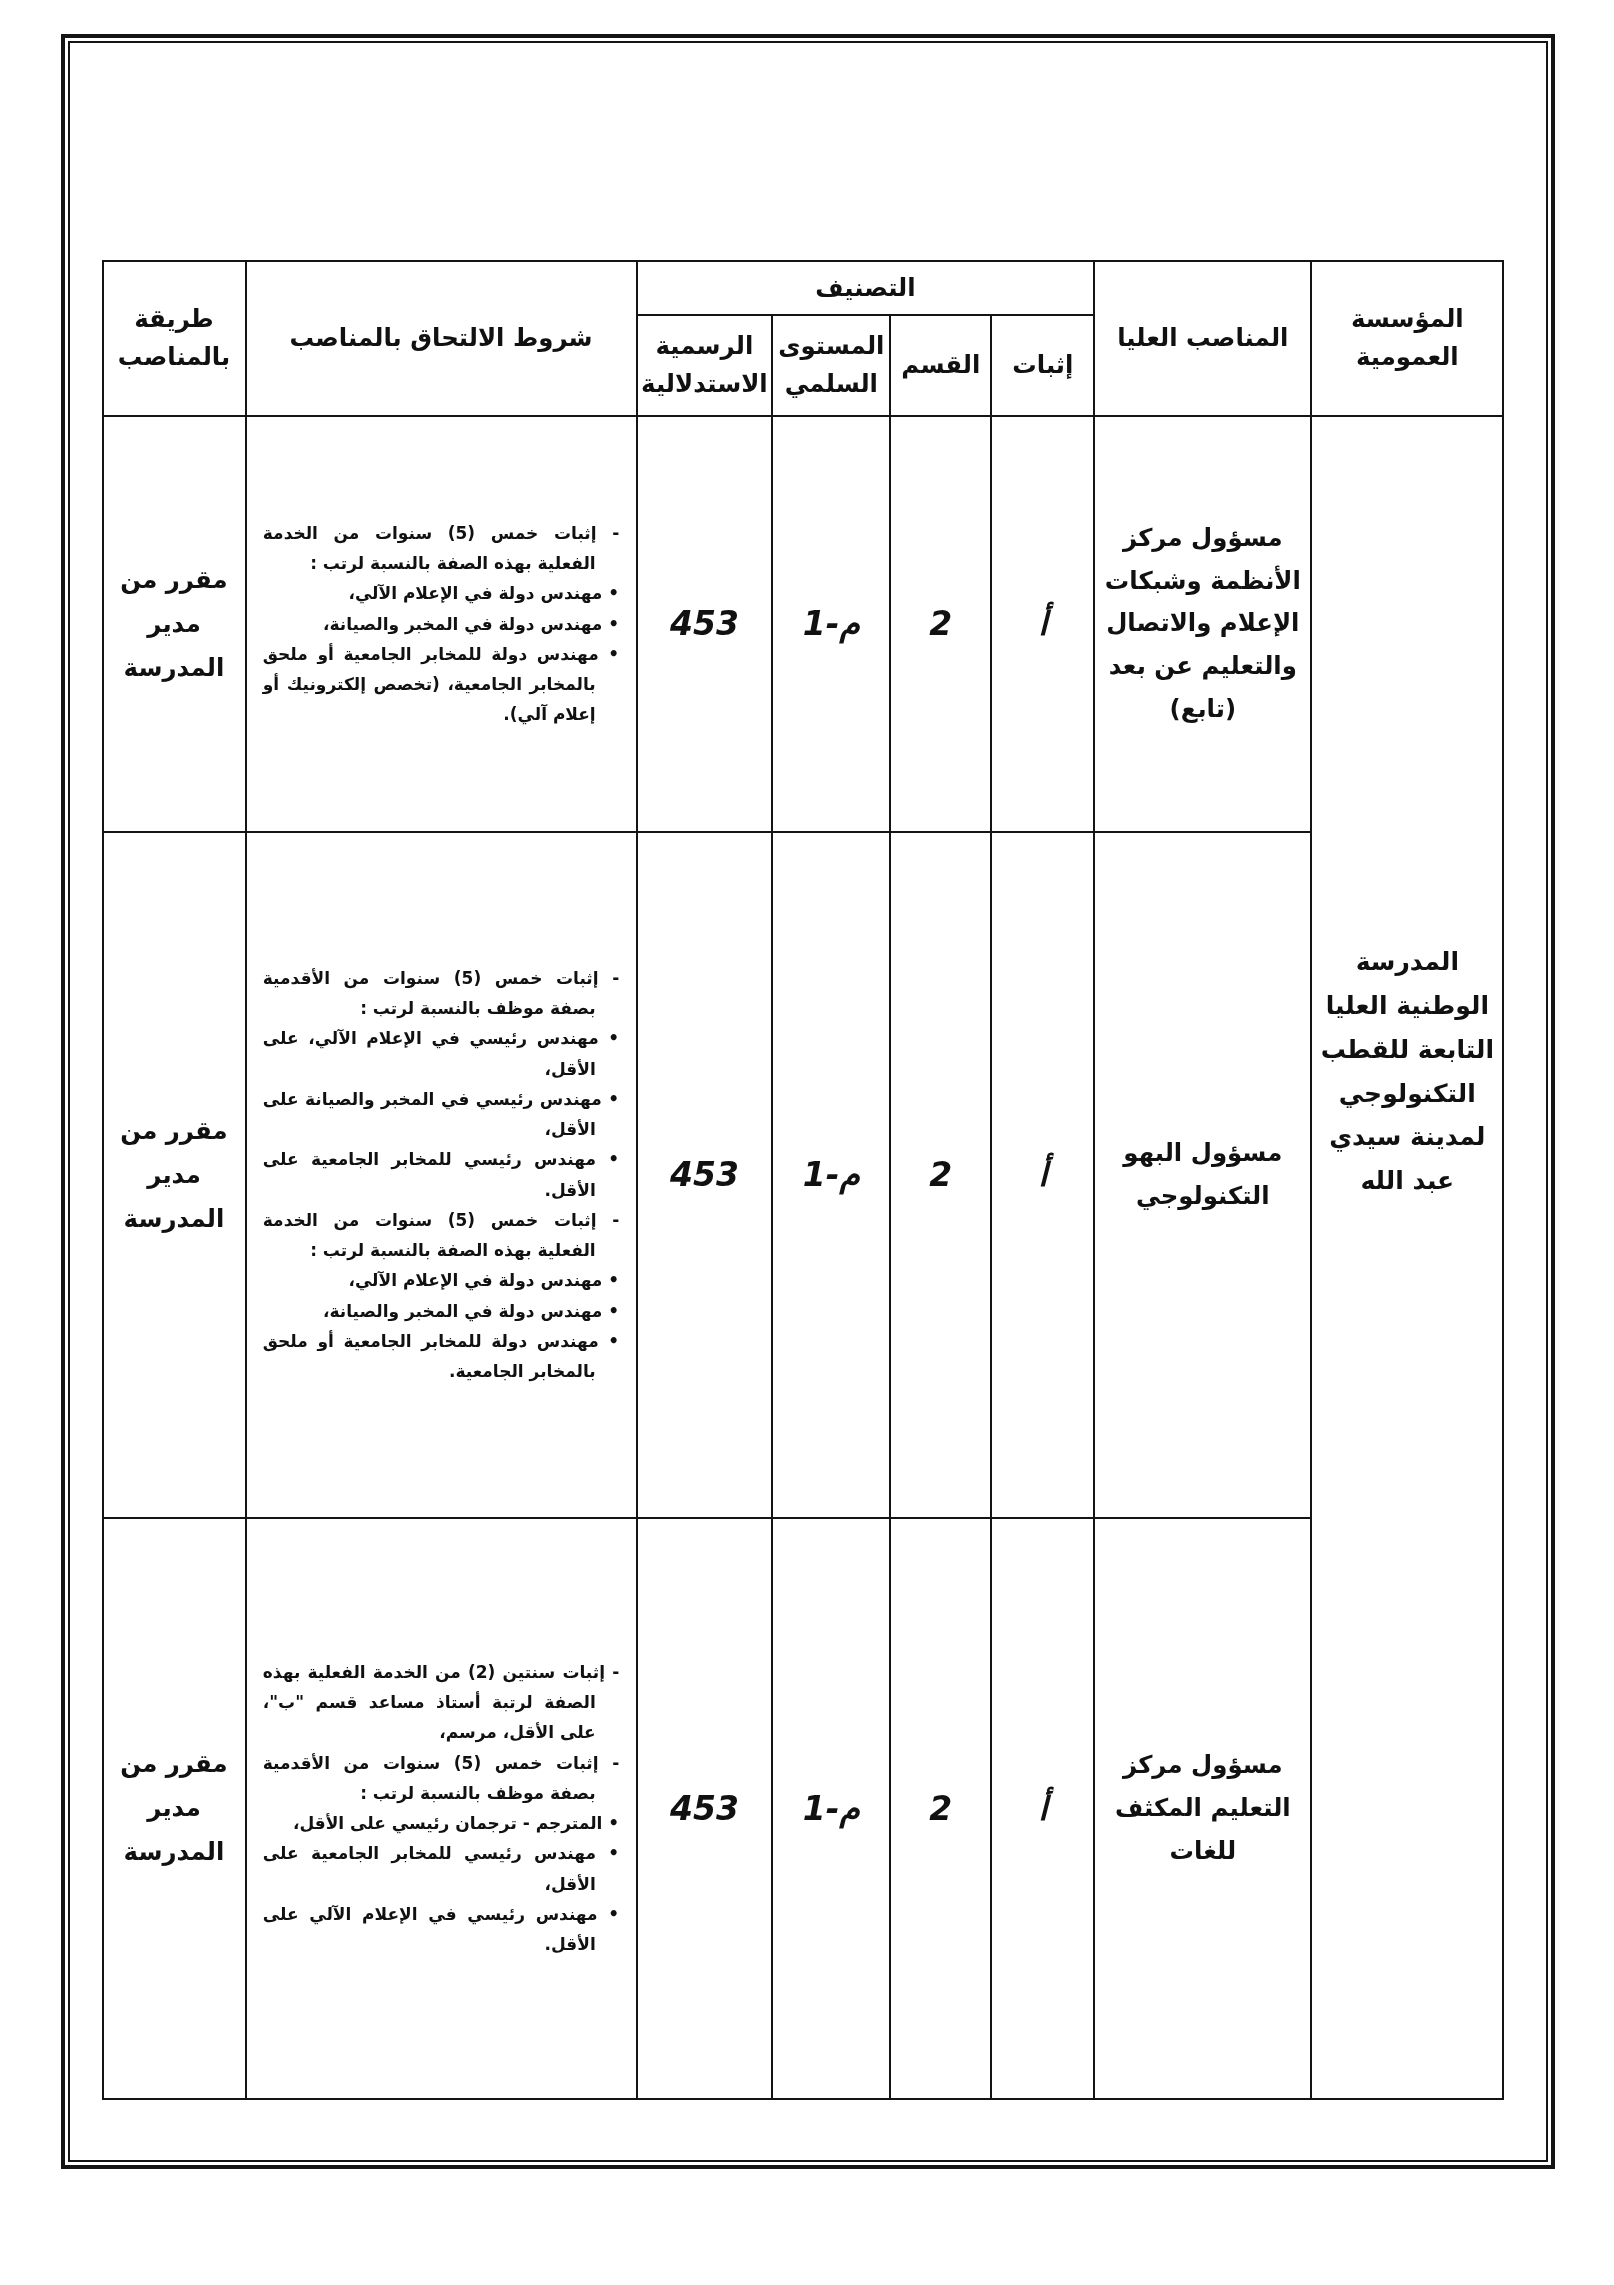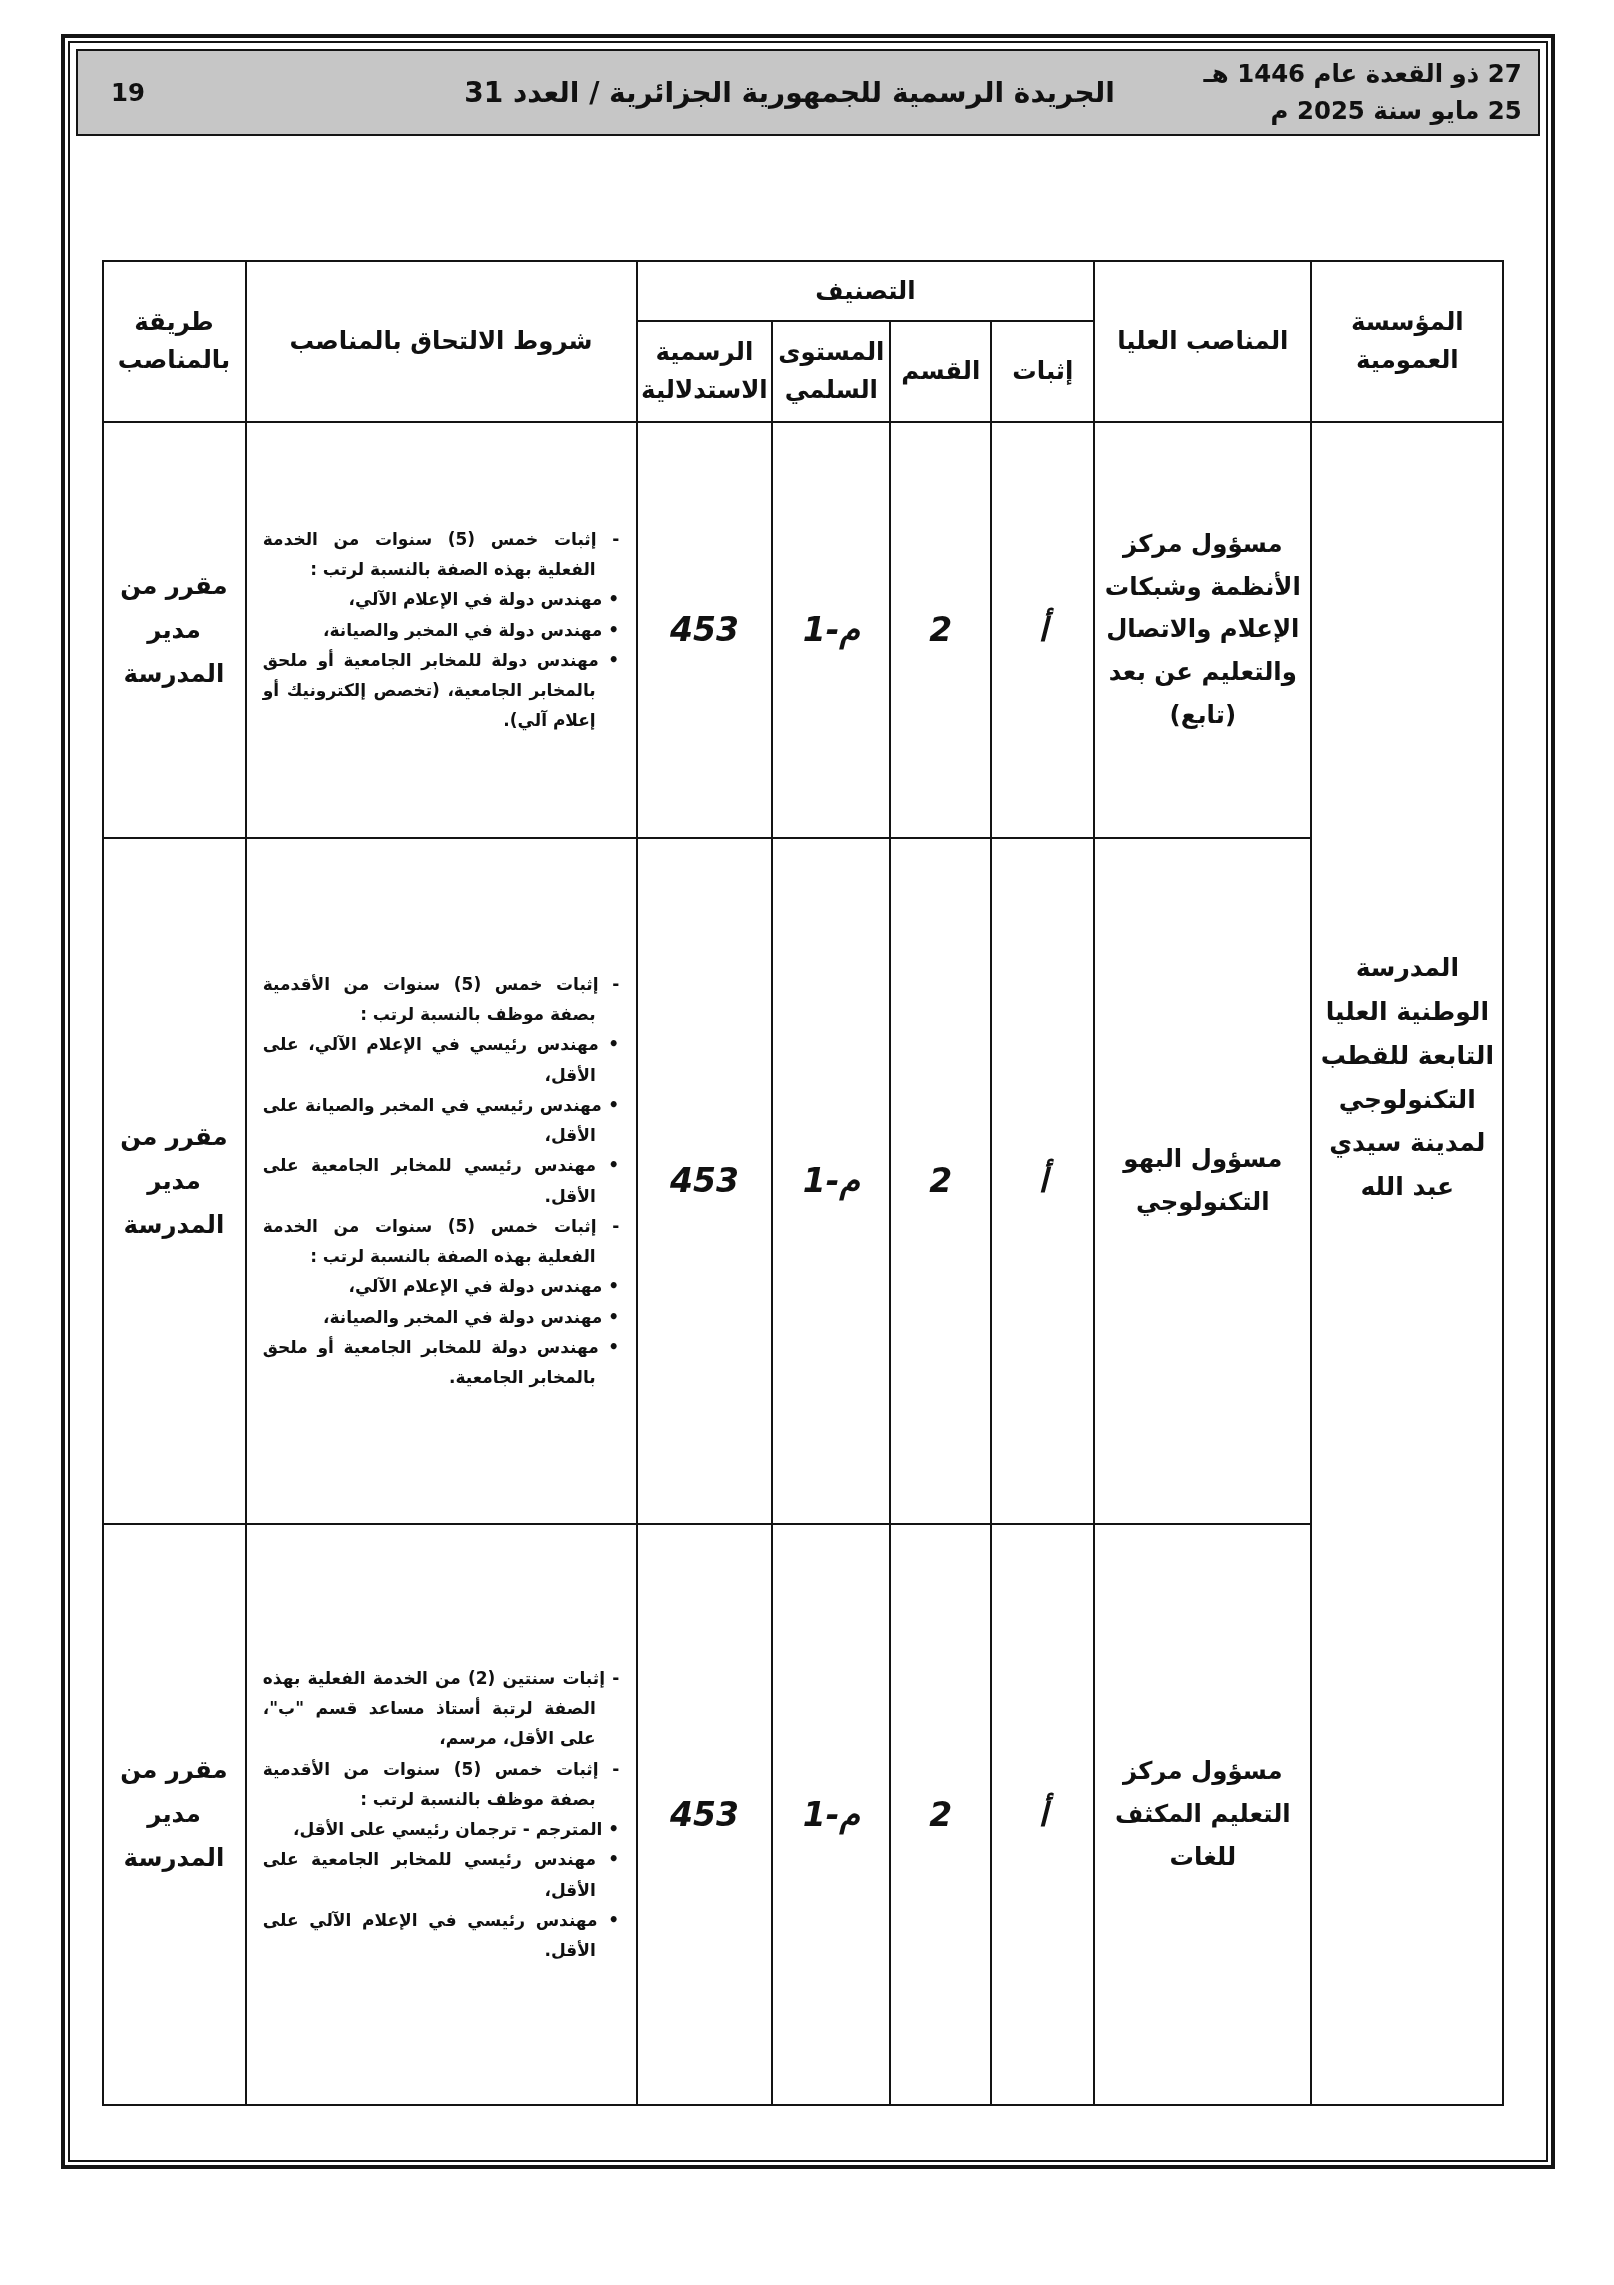--- a/index.html
+++ b/index.html
@@ -26,21 +26,21 @@
   .main-table th { font-size:24.4px; line-height:1.55; padding:5.4px 3.6px; }
   col.c-inst  { width:192px; }
   col.c-pos   { width:217px; }
   col.c-cat   { width:103px; }
   col.c-sec   { width:101px; }
   col.c-lvl   { width:118px; }
   col.c-idx   { width:132px; }
   col.c-cond  { width:391px; }
   col.c-app   { width:143px; }
 
-  th.h-classif { height:60px;border-radius:30px; }
+  th.h-classif { height:54px;border-radius:30px; }
   tr.subhead th { height:101px; }
 
   td.cell-pos { font-size:24.4px; line-height:1.75; padding:7.2px 9px;margin-left:8px; }
   td.cell-num { font-size:33px;font-style:italic; }
   td.cell-app { font-size:24.4px; line-height:1.8; padding:7.2px 5.4px; }
   td.cell-inst { font-size:25px; line-height:1.75; padding:9px 7.2px 380px 7.2px; }
   td.cell-cond { text-align:right; vertical-align:middle; padding:14.5px 16.3px; }
 
   .cond-item { font-size:17px; line-height:1.78; text-align:justify;
     text-align-last:right; padding-right:23.5px; text-indent:-23.5px; }
@@ -49,28 +49,20 @@
   tr.row-1 { height:416px; }
   tr.row-2 { height:686px; }
   tr.row-3 { height:581px; }
 </style>
 </head>
 <body>
 
 <div class="page-frame">
   <div class="frame-inner">
 
-    <div class="gazette-header">
-      <div class="hdr-date">
-        <div>27 ذو القعدة عام 1446 هـ</div>
-        <div>25 مايو سنة 2025 م</div>
-      </div>
-      <div class="hdr-title">الجريدة الرسمية للجمهورية الجزائرية / العدد 31</div>
-      <div class="hdr-pageno">19</div>
-    </div>
 
     <table class="main-table">
       <colgroup>
         <col class="c-inst">
           <col class="c-pos">
           <col class="c-cat">
           <col class="c-sec">
         <col class="c-lvl">
           <col class="c-idx">
           <col class="c-cond">

